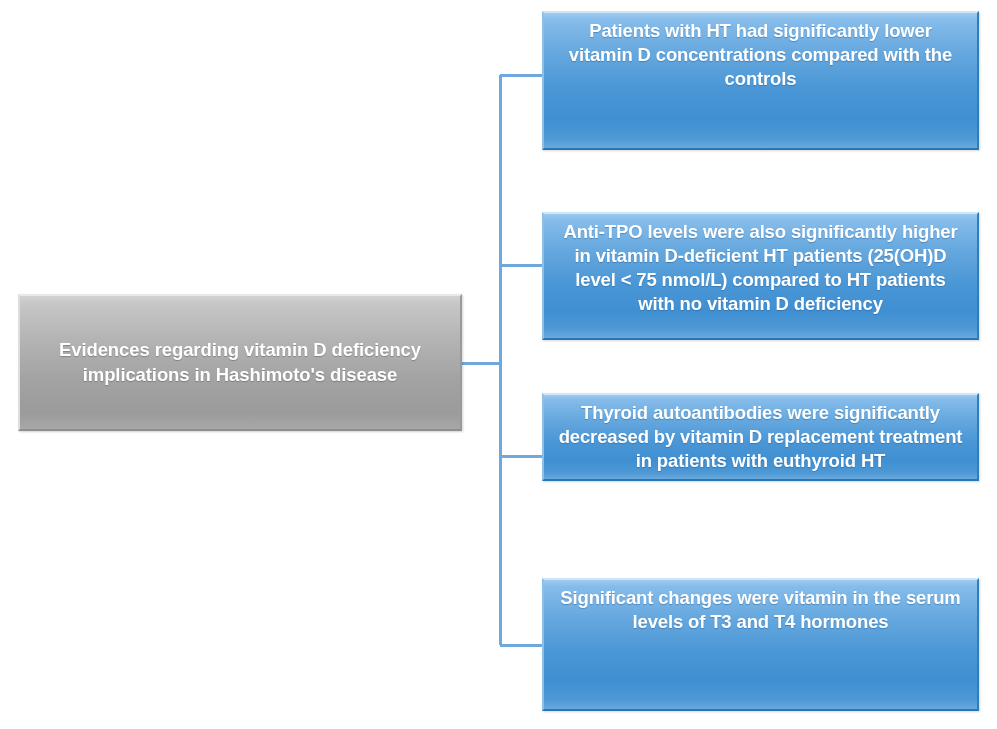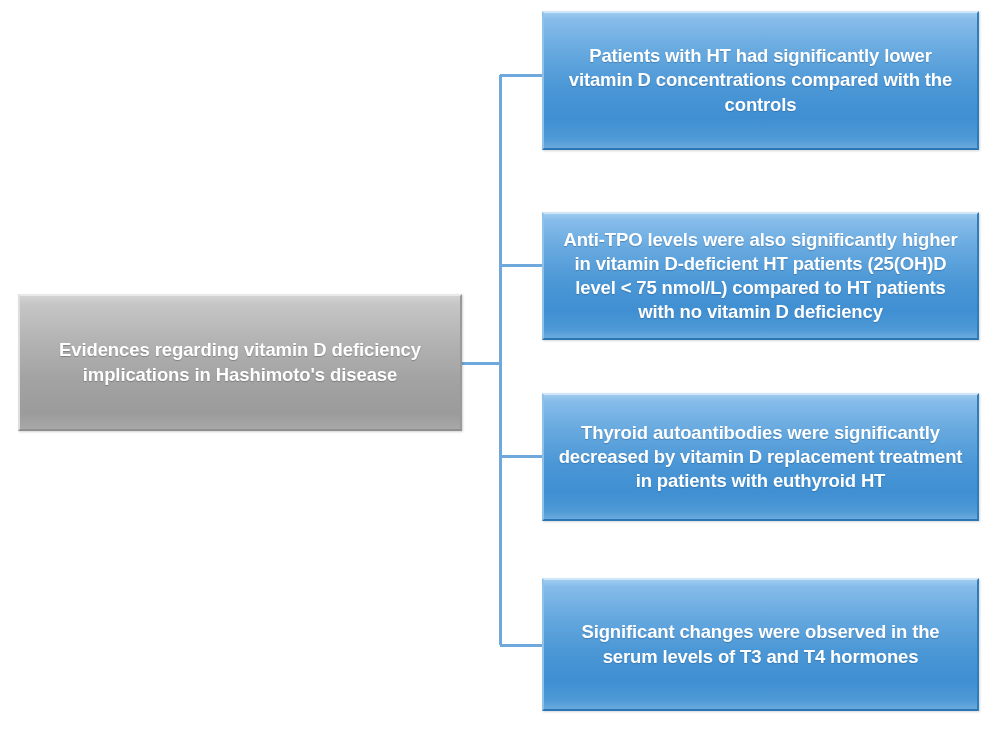--- a/index.html
+++ b/index.html
@@ -64,21 +64,20 @@
     text-shadow: 0 1px 1px rgba(80,80,80,0.45);
   }
 
   
   .leaf-node {
     position: absolute;
     left: 542px;
     width: 437px;
     box-sizing: border-box;
     display: flex;
-    align-items: center;
     justify-content: center;
     text-align: center;
     padding: 6px 14px;
     background:
       linear-gradient(to bottom,
         #9ecbef 0%,
         #86bcea 5%,
         #67a9df 28%,
         #4b97d6 55%,
         #3f8fd2 78%,
@@ -94,21 +93,21 @@
     color: #ffffff;
     font-weight: bold;
     font-size: 18.5px;
     line-height: 1.30;
     letter-spacing: -0.15px;
     text-shadow: 0 1px 1px rgba(30,80,130,0.40);
   }
 
   #leaf-0 { top: 11px;  height: 139px; }
   #leaf-1 { top: 212px; height: 128px; }
-  #leaf-2 { top: 393px; height: 128px; }
+  #leaf-2 { top: 393px; height: 88px; }
   #leaf-3 { top: 578px; height: 133px; }
 </style>
 </head>
 <body>
 
 <div id="canvas">
 
   <svg class="connector-layer" viewBox="0 0 997 729" width="997" height="729">
 
     <line x1="462" y1="363.5" x2="500" y2="363.5" stroke="#6fa8dc" stroke-width="3"></line>
@@ -131,16 +130,16 @@
 
   <div class="leaf-node" id="leaf-1">
     <span class="node-text">Anti-TPO levels were also significantly higher in vitamin D-deficient HT patients (25(OH)D level &lt; 75 nmol/L) compared to HT patients with no vitamin D deficiency</span>
   </div>
 
   <div class="leaf-node" id="leaf-2">
     <span class="node-text">Thyroid autoantibodies were significantly decreased by vitamin D replacement treatment in patients with euthyroid HT</span>
   </div>
 
   <div class="leaf-node" id="leaf-3">
-    <span class="node-text">Significant changes were observed in the serum levels of T3 and T4 hormones</span>
+    <span class="node-text">Significant changes were vitamin in the serum levels of T3 and T4 hormones</span>
   </div>
 
 </div>
 
 </body></html>

